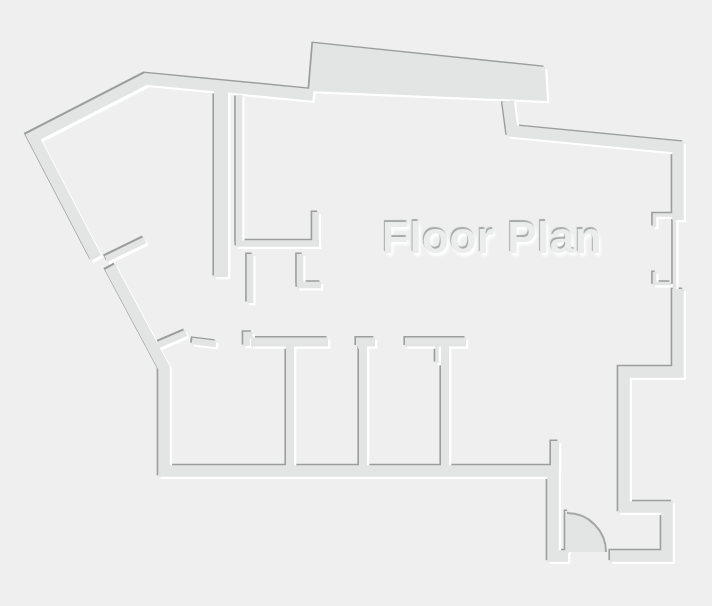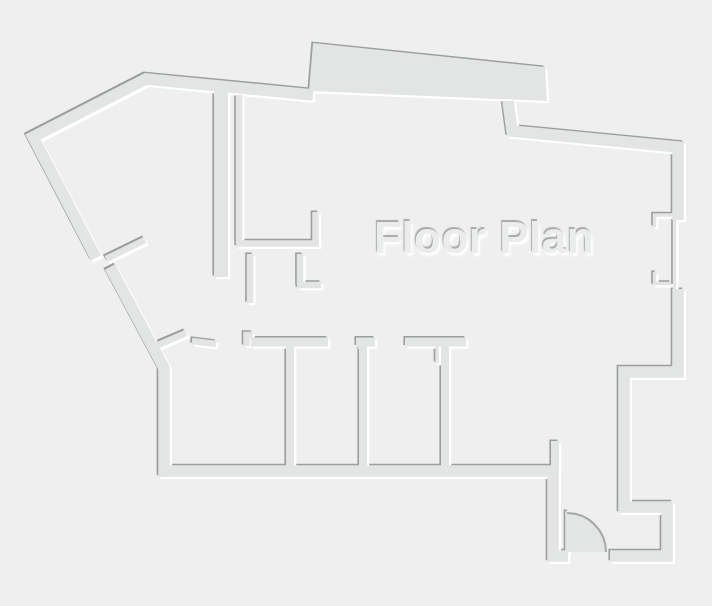--- a/index.html
+++ b/index.html
@@ -16,21 +16,21 @@
     background: #efefef;
   }
   .stage svg {
     position: absolute;
     left: 0;
     top: 0;
     display: block;
   }
   .plan-title {
     position: absolute;
-    left: 374px;
+    left: 382px;
     top: 216px;
     font-family: "Liberation Sans", sans-serif;
     font-size: 44px;
     font-weight: bold;
     line-height: 1;
     letter-spacing: 0.5px;
     color: #ebecec;
     text-shadow: -1px -2px 1px #a8aaaa, 2px 3px 3px #ffffff;
     white-space: nowrap;
     user-select: none;

